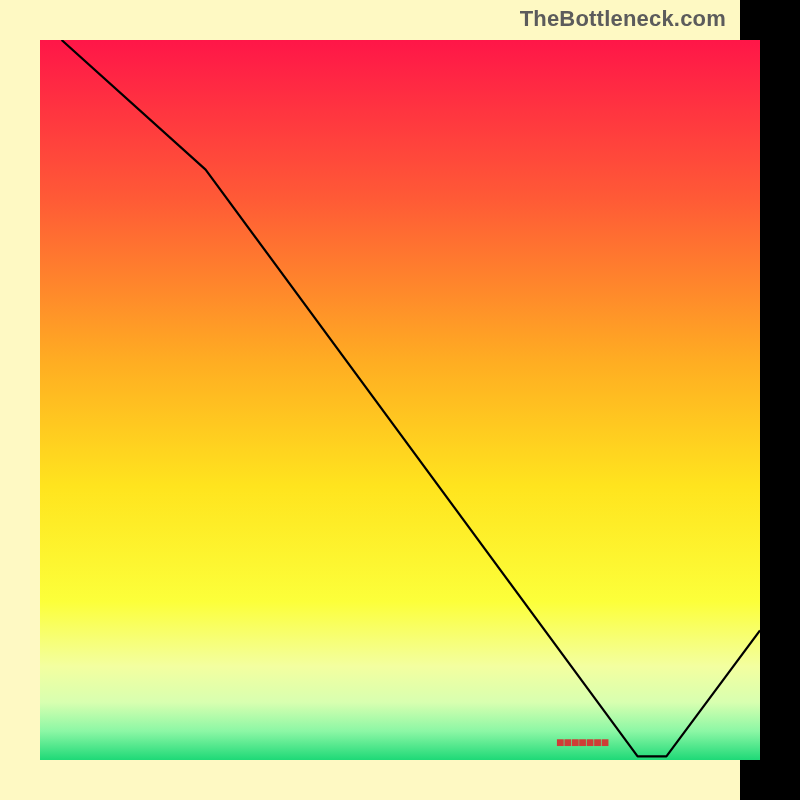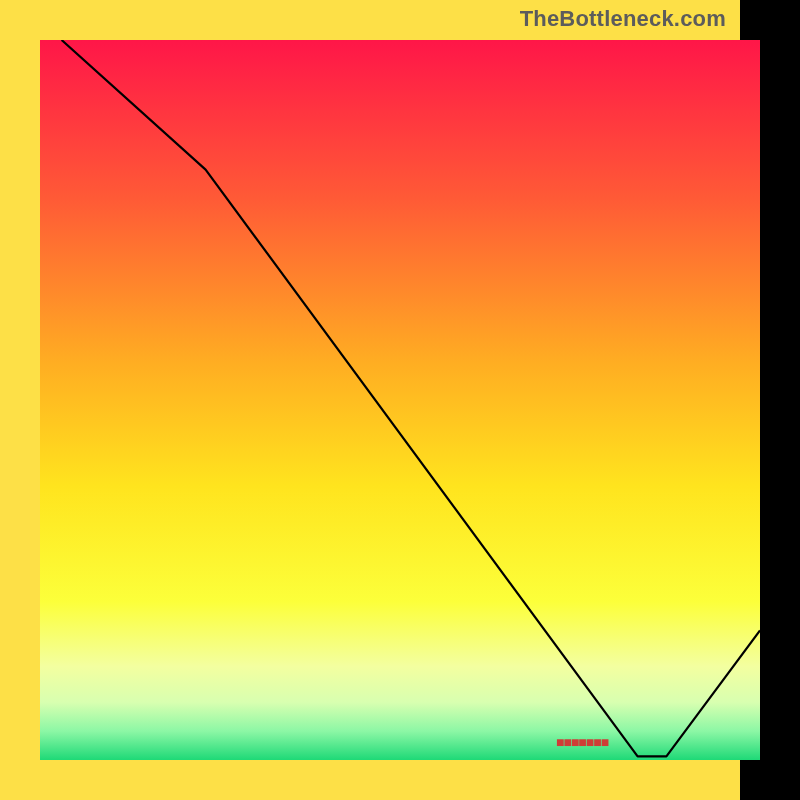--- a/index.html
+++ b/index.html
@@ -8,21 +8,21 @@
     width: 800px;
     height: 800px;
     background: #000000;
     font-family: Arial, Helvetica, sans-serif;
     overflow: hidden;
   }
   .outer {
     width: 740px;
     height: 800px;
     position: relative;
-    background: #fde047;
+    background: #fef9c3;
   }
   .watermark {
     position: absolute;
     top: 6px;
     right: 14px;
     color: #5c5c5c;
     font-size: 22px;
     font-weight: bold;
     letter-spacing: 0.2px;
   }

